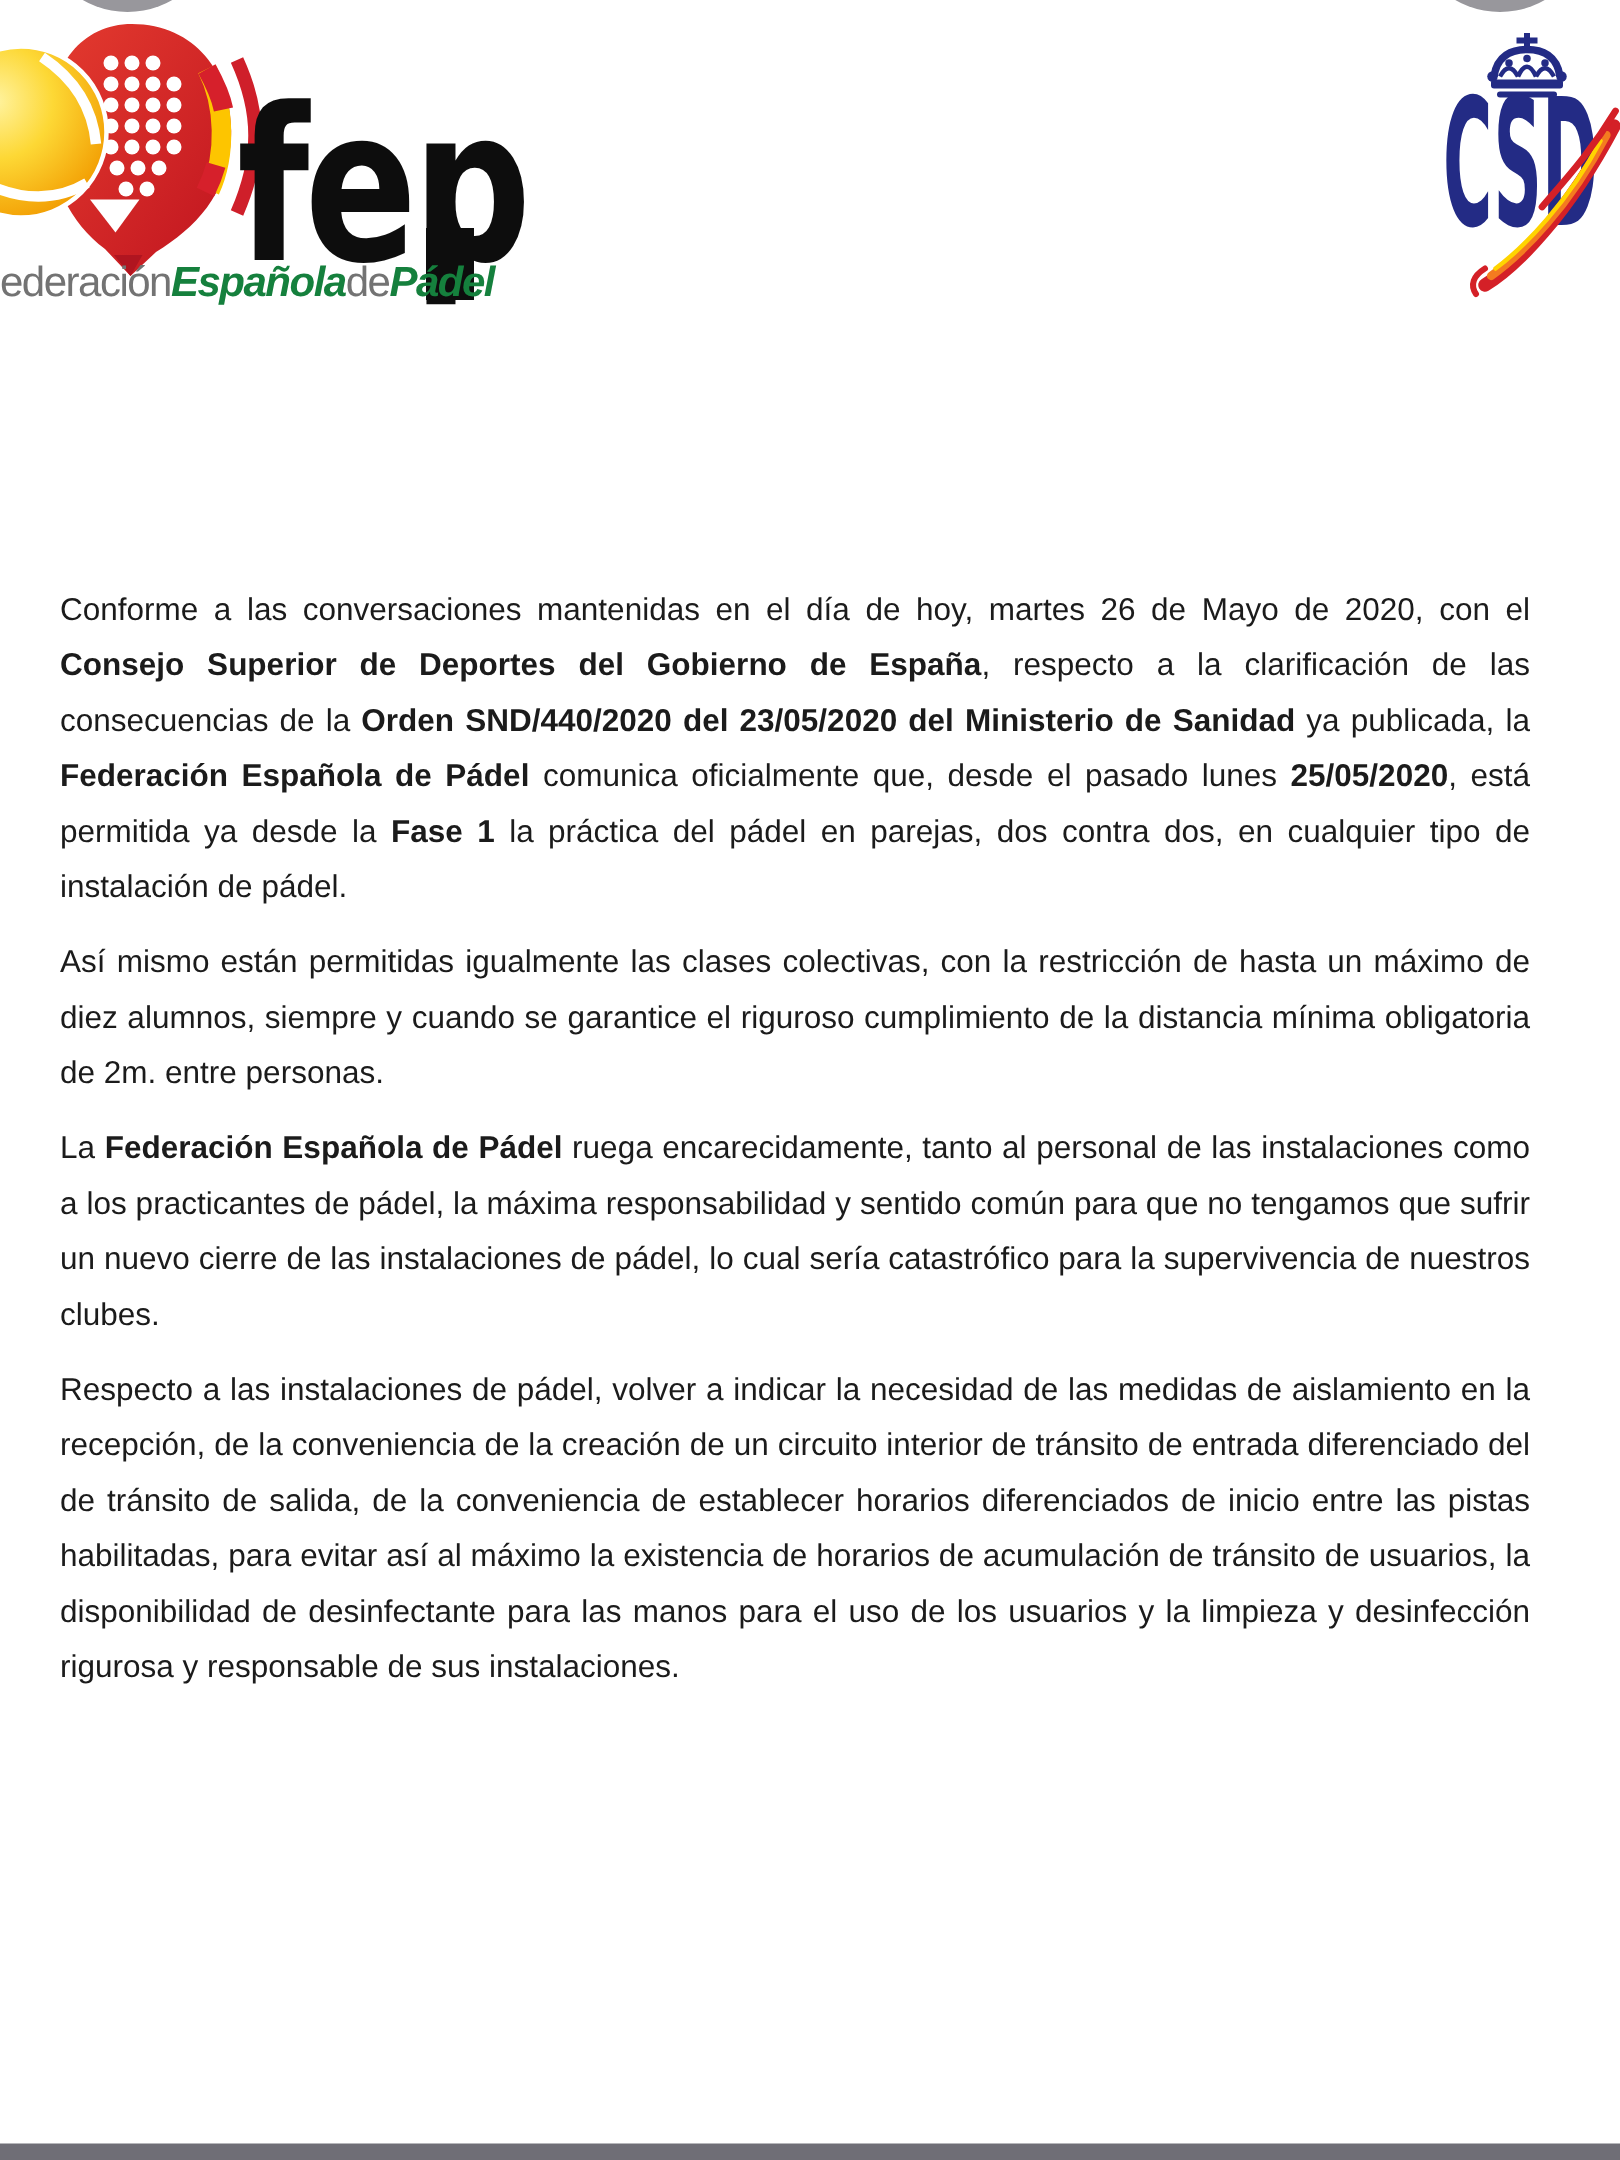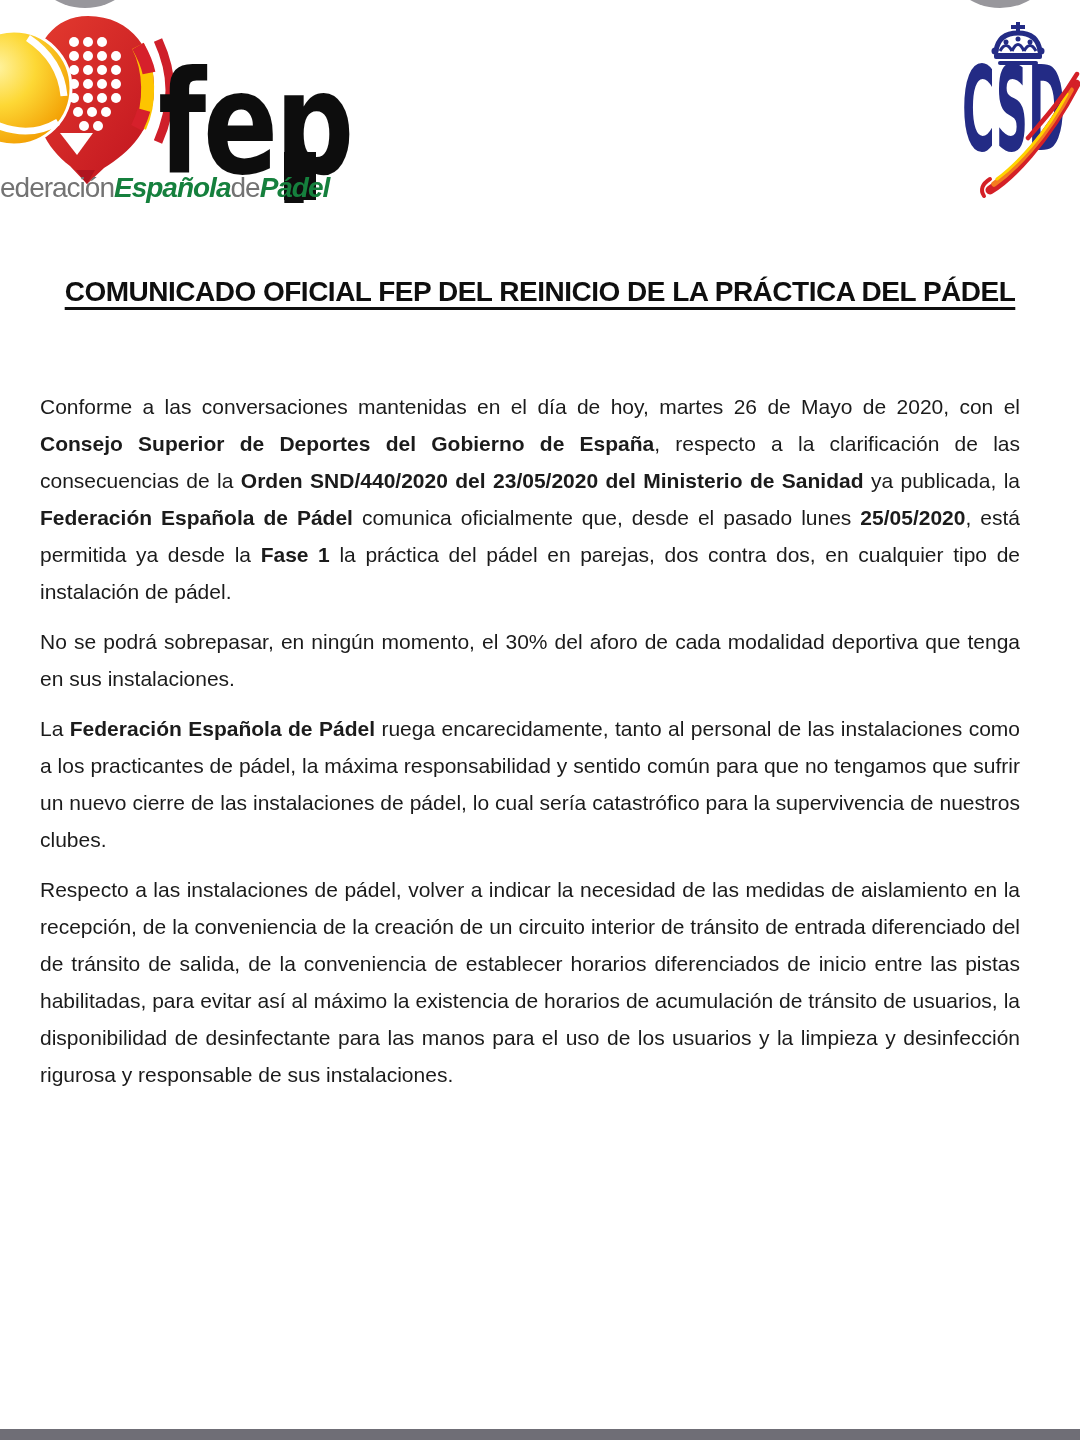--- a/index.html
+++ b/index.html
@@ -126,24 +126,23 @@
 
     <g fill="none" stroke-linecap="round">
       <path d="M34,178 C30,172 32,166 40,161" stroke="#d42027" stroke-width="4"></path>
       <path d="M40,172 C60,160 95,125 126,66" stroke="#d42027" stroke-width="9"></path>
       <path d="M44,166 C64,152 96,120 121,72" stroke="#f47b20" stroke-width="5.5"></path>
       <path d="M47,161 C66,147 96,116 117,76" stroke="#ffd400" stroke-width="3"></path>
       <path d="M78,120 C95,100 110,84 127,56" stroke="#d42027" stroke-width="4.5"></path>
     </g>
   </svg>
 
-  <div class="doc-title">COMUNICADO OFICIAL FEP DEL REINICIO DE LA PRÁCTICA DEL PÁDEL</div>
 
   <div class="body-text">
     <p><span>Conforme a las conversaciones mantenidas en el día de hoy, martes 26 de Mayo de 2020, con el </span><span class="b">Consejo Superior de Deportes del Gobierno de España</span><span>, respecto a la clarificación de las consecuencias de la </span><span class="b">Orden SND/440/2020 del 23/05/2020 del Ministerio de Sanidad</span><span> ya publicada, la </span><span class="b">Federación Española de Pádel</span><span> comunica oficialmente que, desde el pasado lunes </span><span class="b">25/05/2020</span><span>, está permitida ya desde la </span><span class="b">Fase 1</span><span> la práctica del pádel en parejas, dos contra dos, en cualquier tipo de instalación de pádel.</span></p>
-    <p><span>No se podrá sobrepasar, en ningún momento, el 30% del aforo de cada modalidad deportiva que tenga en sus instalaciones.</span></p>
+    <p><span>Así mismo están permitidas igualmente las clases colectivas, con la restricción de hasta un máximo de diez alumnos, siempre y cuando se garantice el riguroso cumplimiento de la distancia mínima obligatoria de 2m. entre personas.</span></p>
     <p><span>La </span><span class="b">Federación Española de Pádel</span><span> ruega encarecidamente, tanto al personal de las instalaciones como a los practicantes de pádel, la máxima responsabilidad y sentido común para que no tengamos que sufrir un nuevo cierre de las instalaciones de pádel, lo cual sería catastrófico para la supervivencia de nuestros clubes.</span></p>
     <p><span>Respecto a las instalaciones de pádel, volver a indicar la necesidad de las medidas de aislamiento en la recepción, de la conveniencia de la creación de un circuito interior de tránsito de entrada diferenciado del de tránsito de salida, de la conveniencia de establecer horarios diferenciados de inicio entre las pistas habilitadas, para evitar así al máximo la existencia de horarios de acumulación de tránsito de usuarios, la disponibilidad de desinfectante para las manos para el uso de los usuarios y la limpieza y desinfección rigurosa y responsable de sus instalaciones.</span></p>
   </div>
 
   <div class="bottom-bar"></div>
 
 </div>
 
 </body></html>

